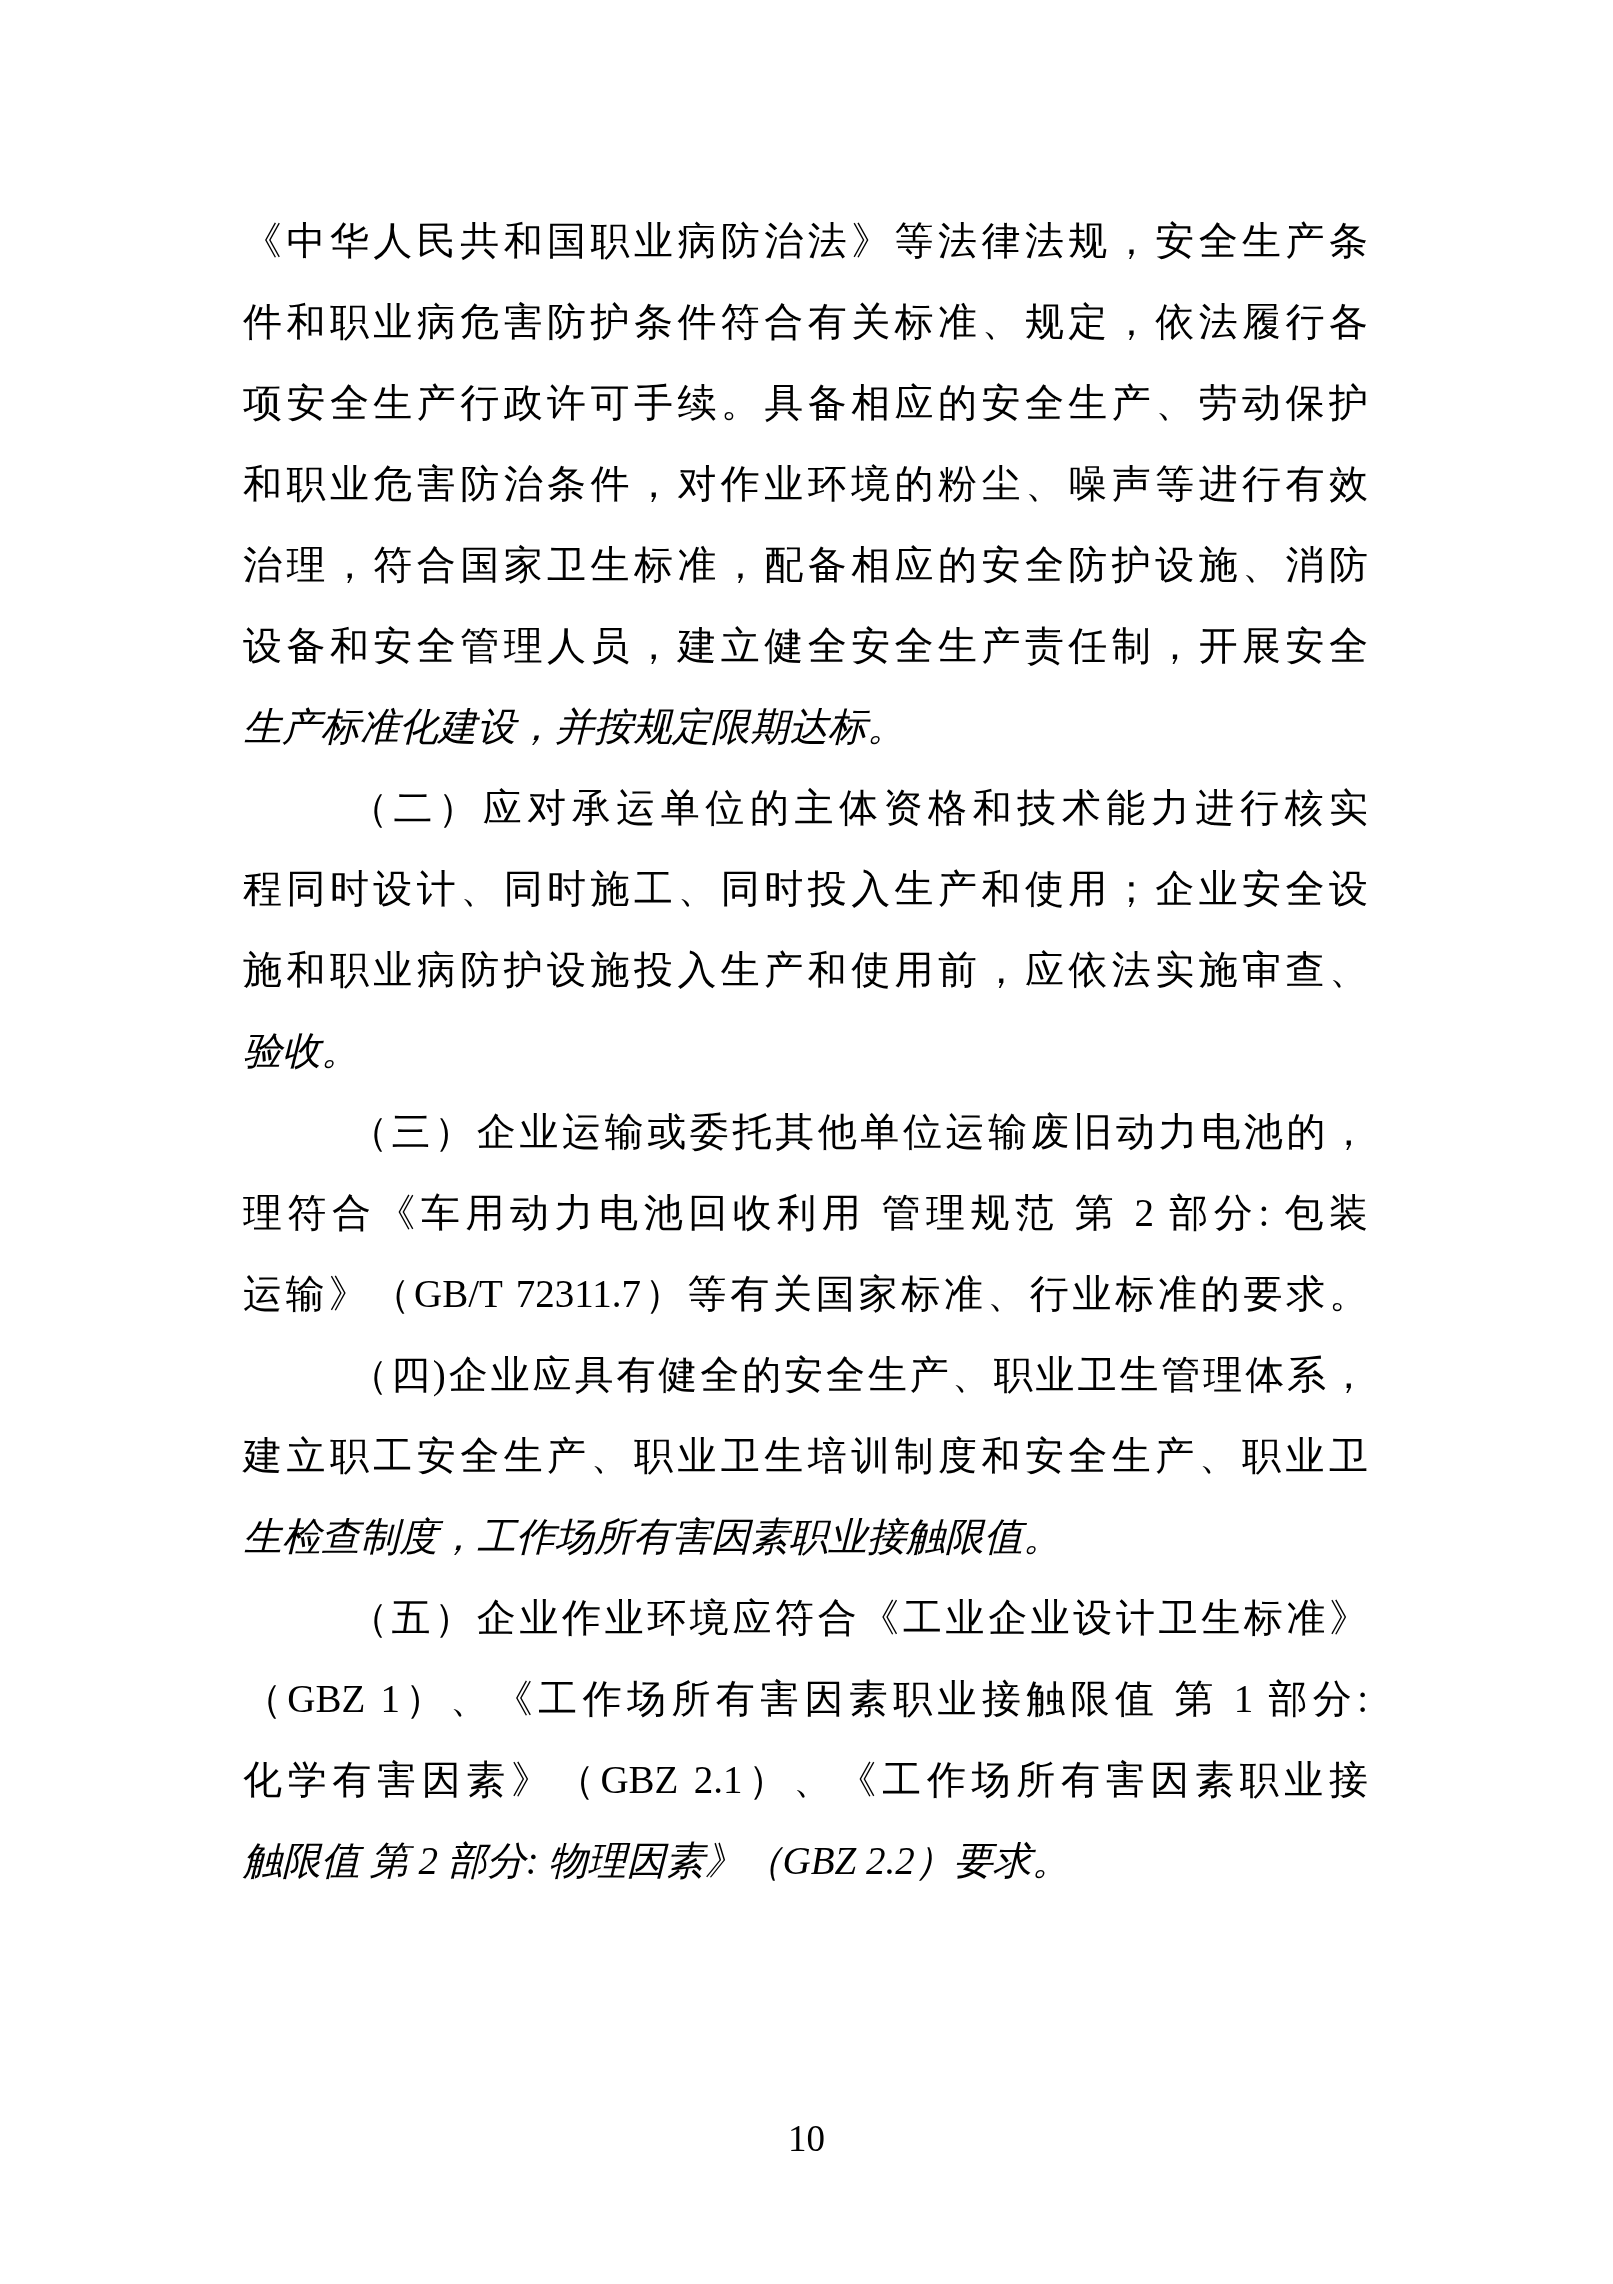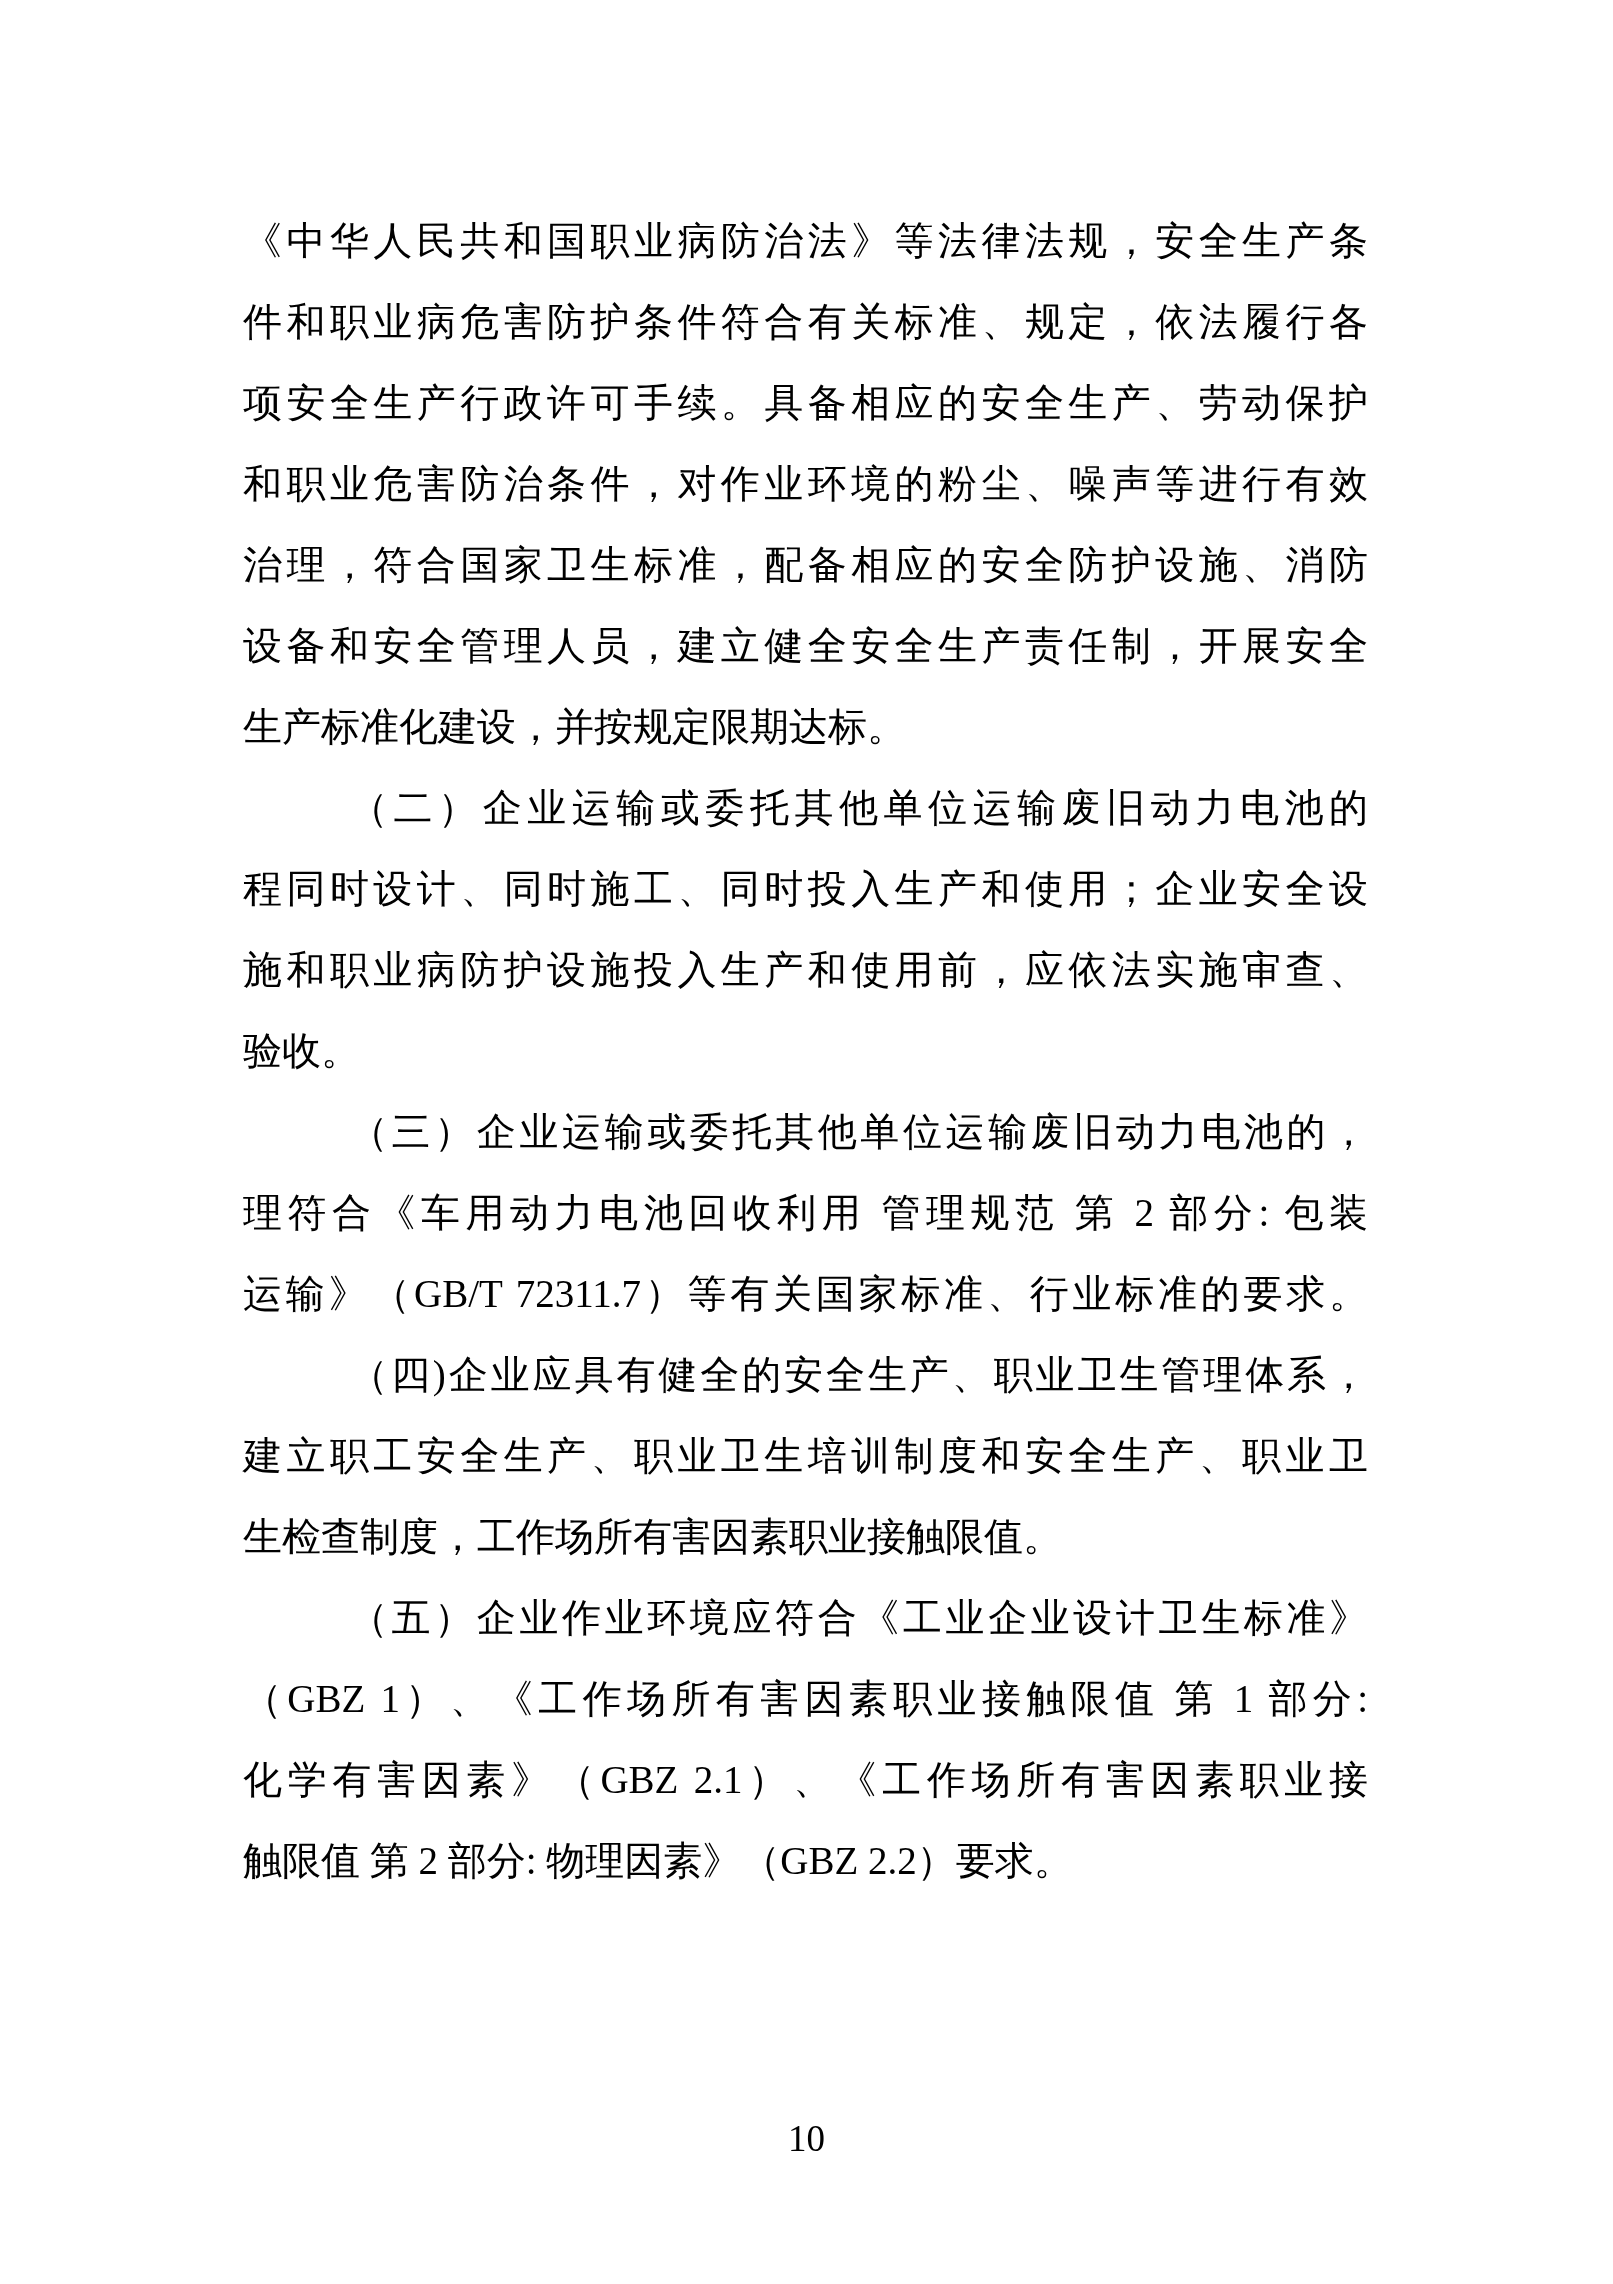--- a/index.html
+++ b/index.html
@@ -31,20 +31,21 @@
     text-align-last: justify;
     text-justify: inter-character;
     color: #000000;
   }
   .line.indent {
     text-indent: 106px;
   }
   .line.end {
     text-align: right;
     text-align-last: left;
+    font-style: italic;
   }
   .page-number {
     position: absolute;
     top: 2117px;
     left: 0;
     width: 100%;
     text-align: center;
     font-size: 37px;
     line-height: 43px;
   }
@@ -54,21 +55,21 @@
 
 <div class="sheet">
   <div class="body-text">
     <div class="line">《中华人民共和国职业病防治法》等法律法规，安全生产条</div>
     <div class="line">件和职业病危害防护条件符合有关标准、规定，依法履行各</div>
     <div class="line">项安全生产行政许可手续。具备相应的安全生产、劳动保护</div>
     <div class="line">和职业危害防治条件，对作业环境的粉尘、噪声等进行有效</div>
     <div class="line">治理，符合国家卫生标准，配备相应的安全防护设施、消防</div>
     <div class="line">设备和安全管理人员，建立健全安全生产责任制，开展安全</div>
     <div class="line end">生产标准化建设，并按规定限期达标。</div>
-    <div class="line indent">（二）企业运输或委托其他单位运输废旧动力电池的</div>
+    <div class="line indent">（二）应对承运单位的主体资格和技术能力进行核实</div>
     <div class="line">程同时设计、同时施工、同时投入生产和使用；企业安全设</div>
     <div class="line">施和职业病防护设施投入生产和使用前，应依法实施审查、</div>
     <div class="line end">验收。</div>
     <div class="line indent">（三）企业运输或委托其他单位运输废旧动力电池的，</div>
     <div class="line">理符合《车用动力电池回收利用 管理规范 第 2 部分: 包装</div>
     <div class="line">运输》（GB/T 72311.7）等有关国家标准、行业标准的要求。</div>
     <div class="line indent">（四)企业应具有健全的安全生产、职业卫生管理体系，</div>
     <div class="line">建立职工安全生产、职业卫生培训制度和安全生产、职业卫</div>
     <div class="line end">生检查制度，工作场所有害因素职业接触限值。</div>
     <div class="line indent">（五）企业作业环境应符合《工业企业设计卫生标准》</div>

